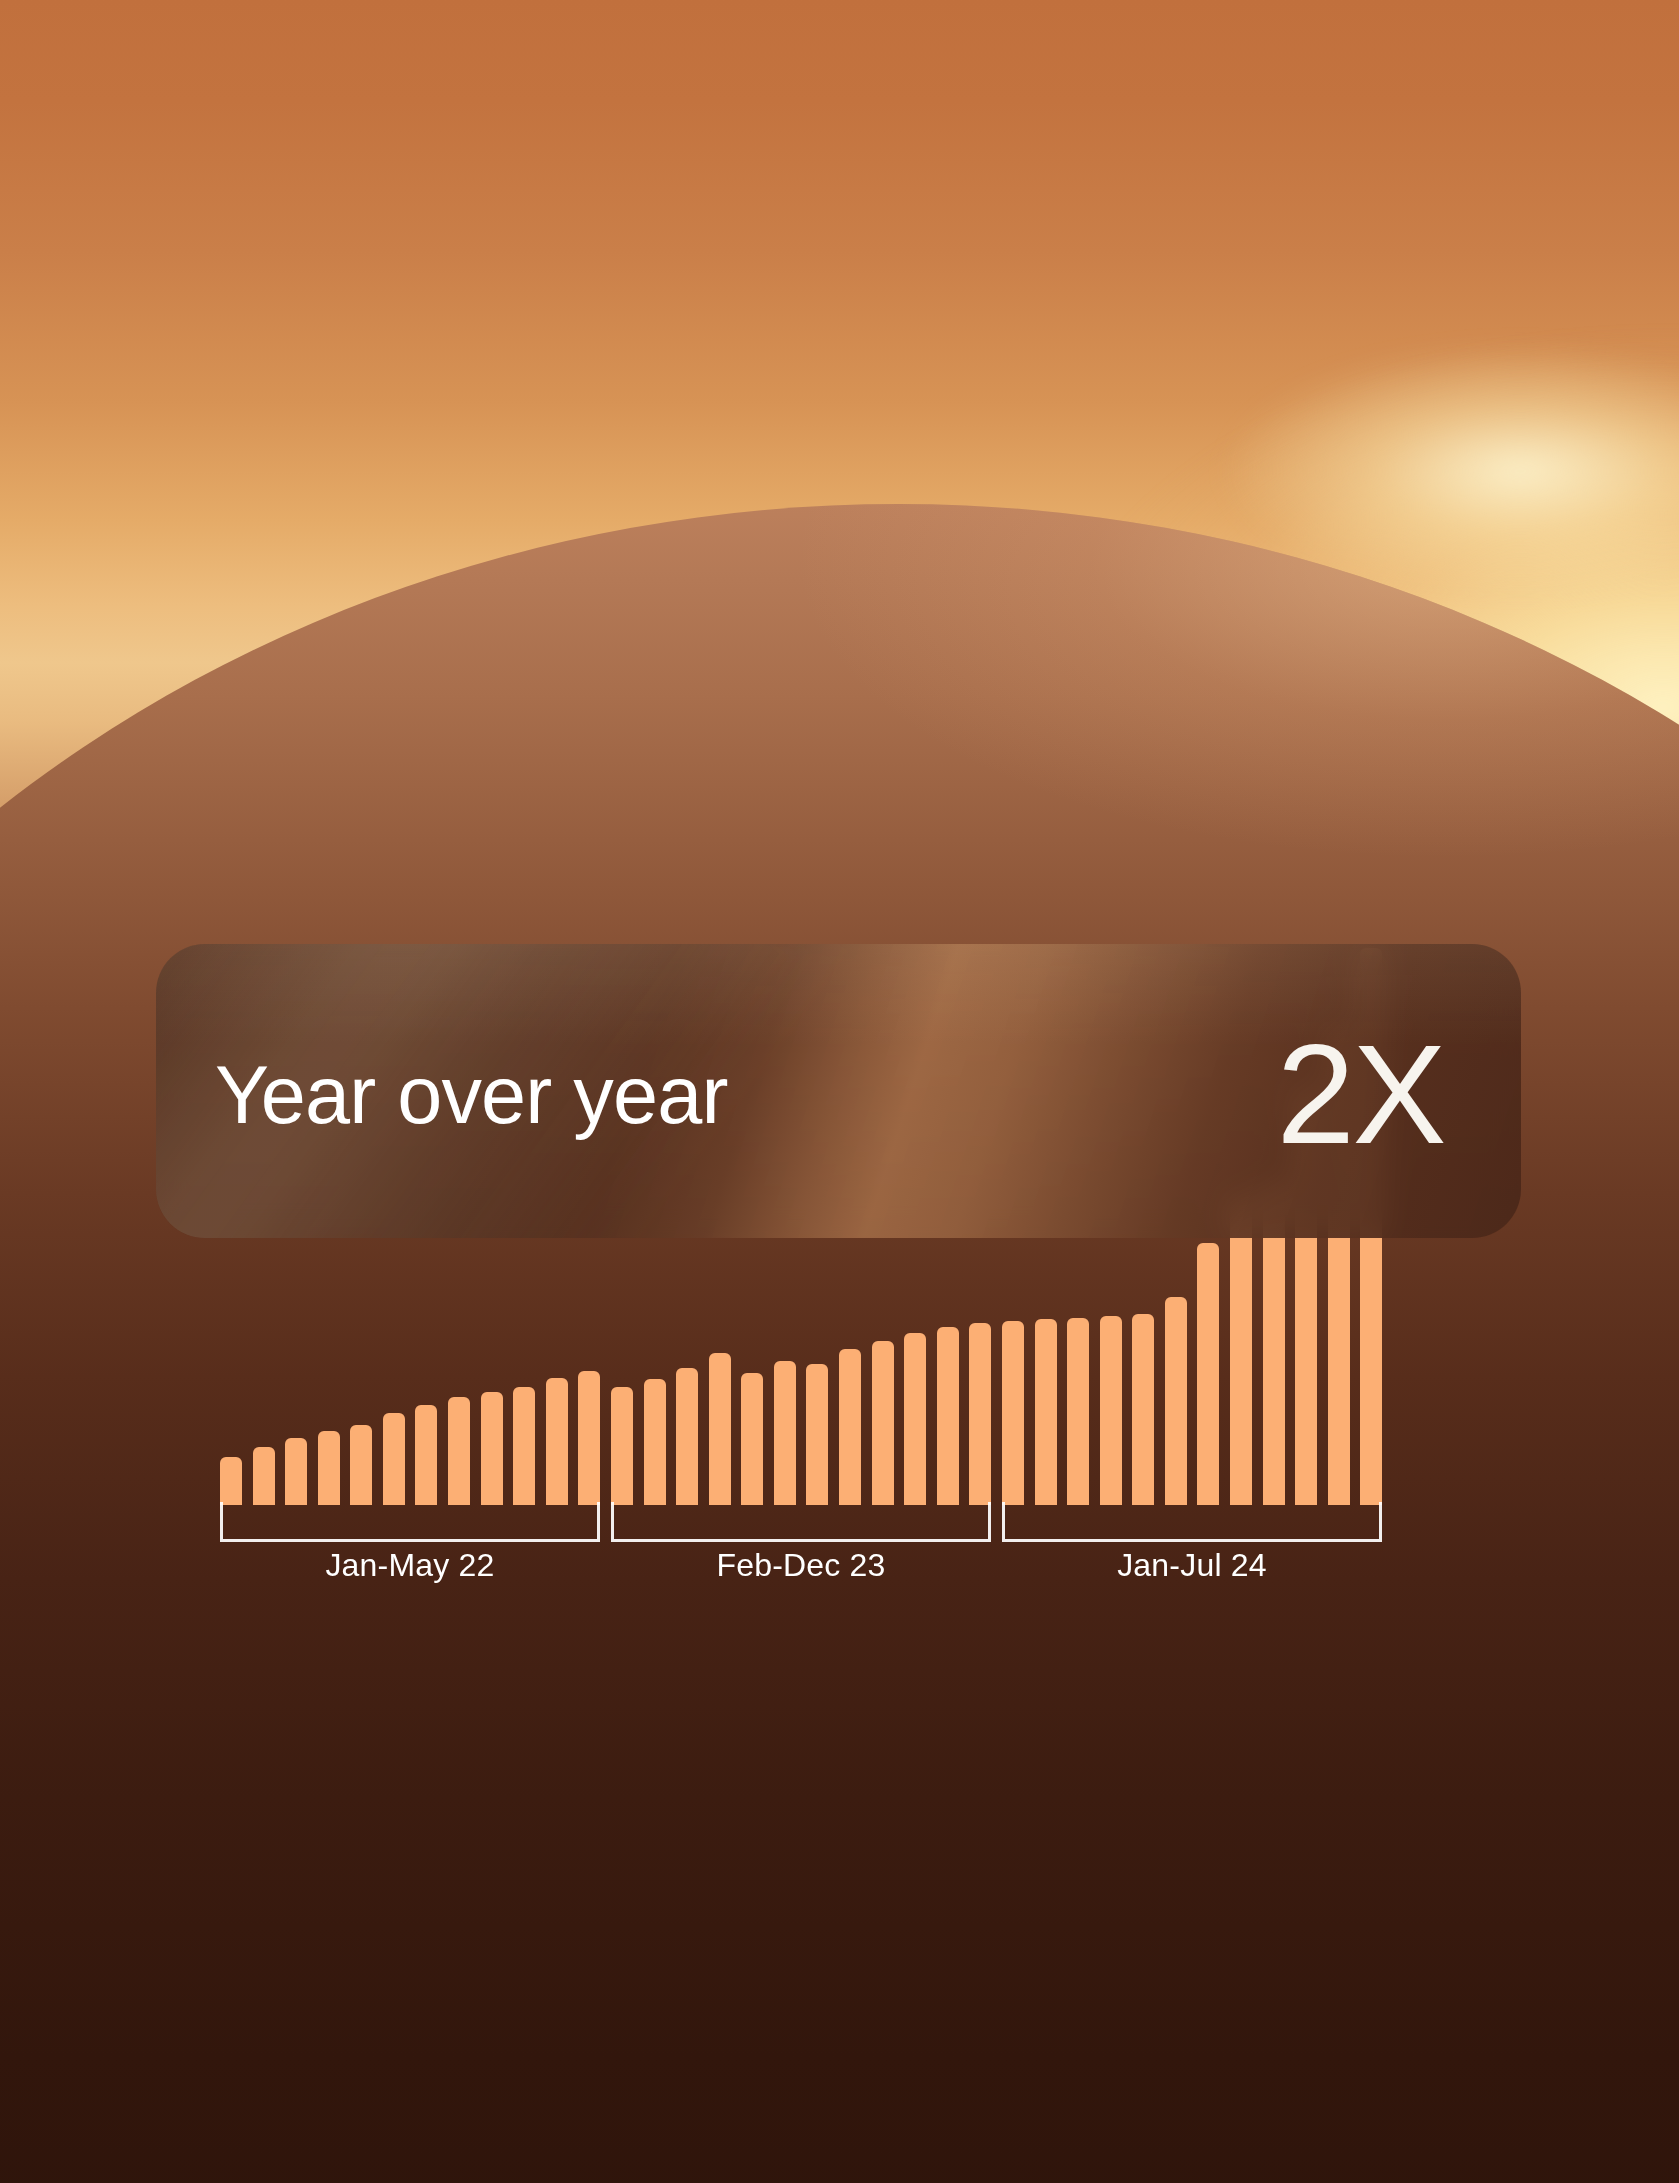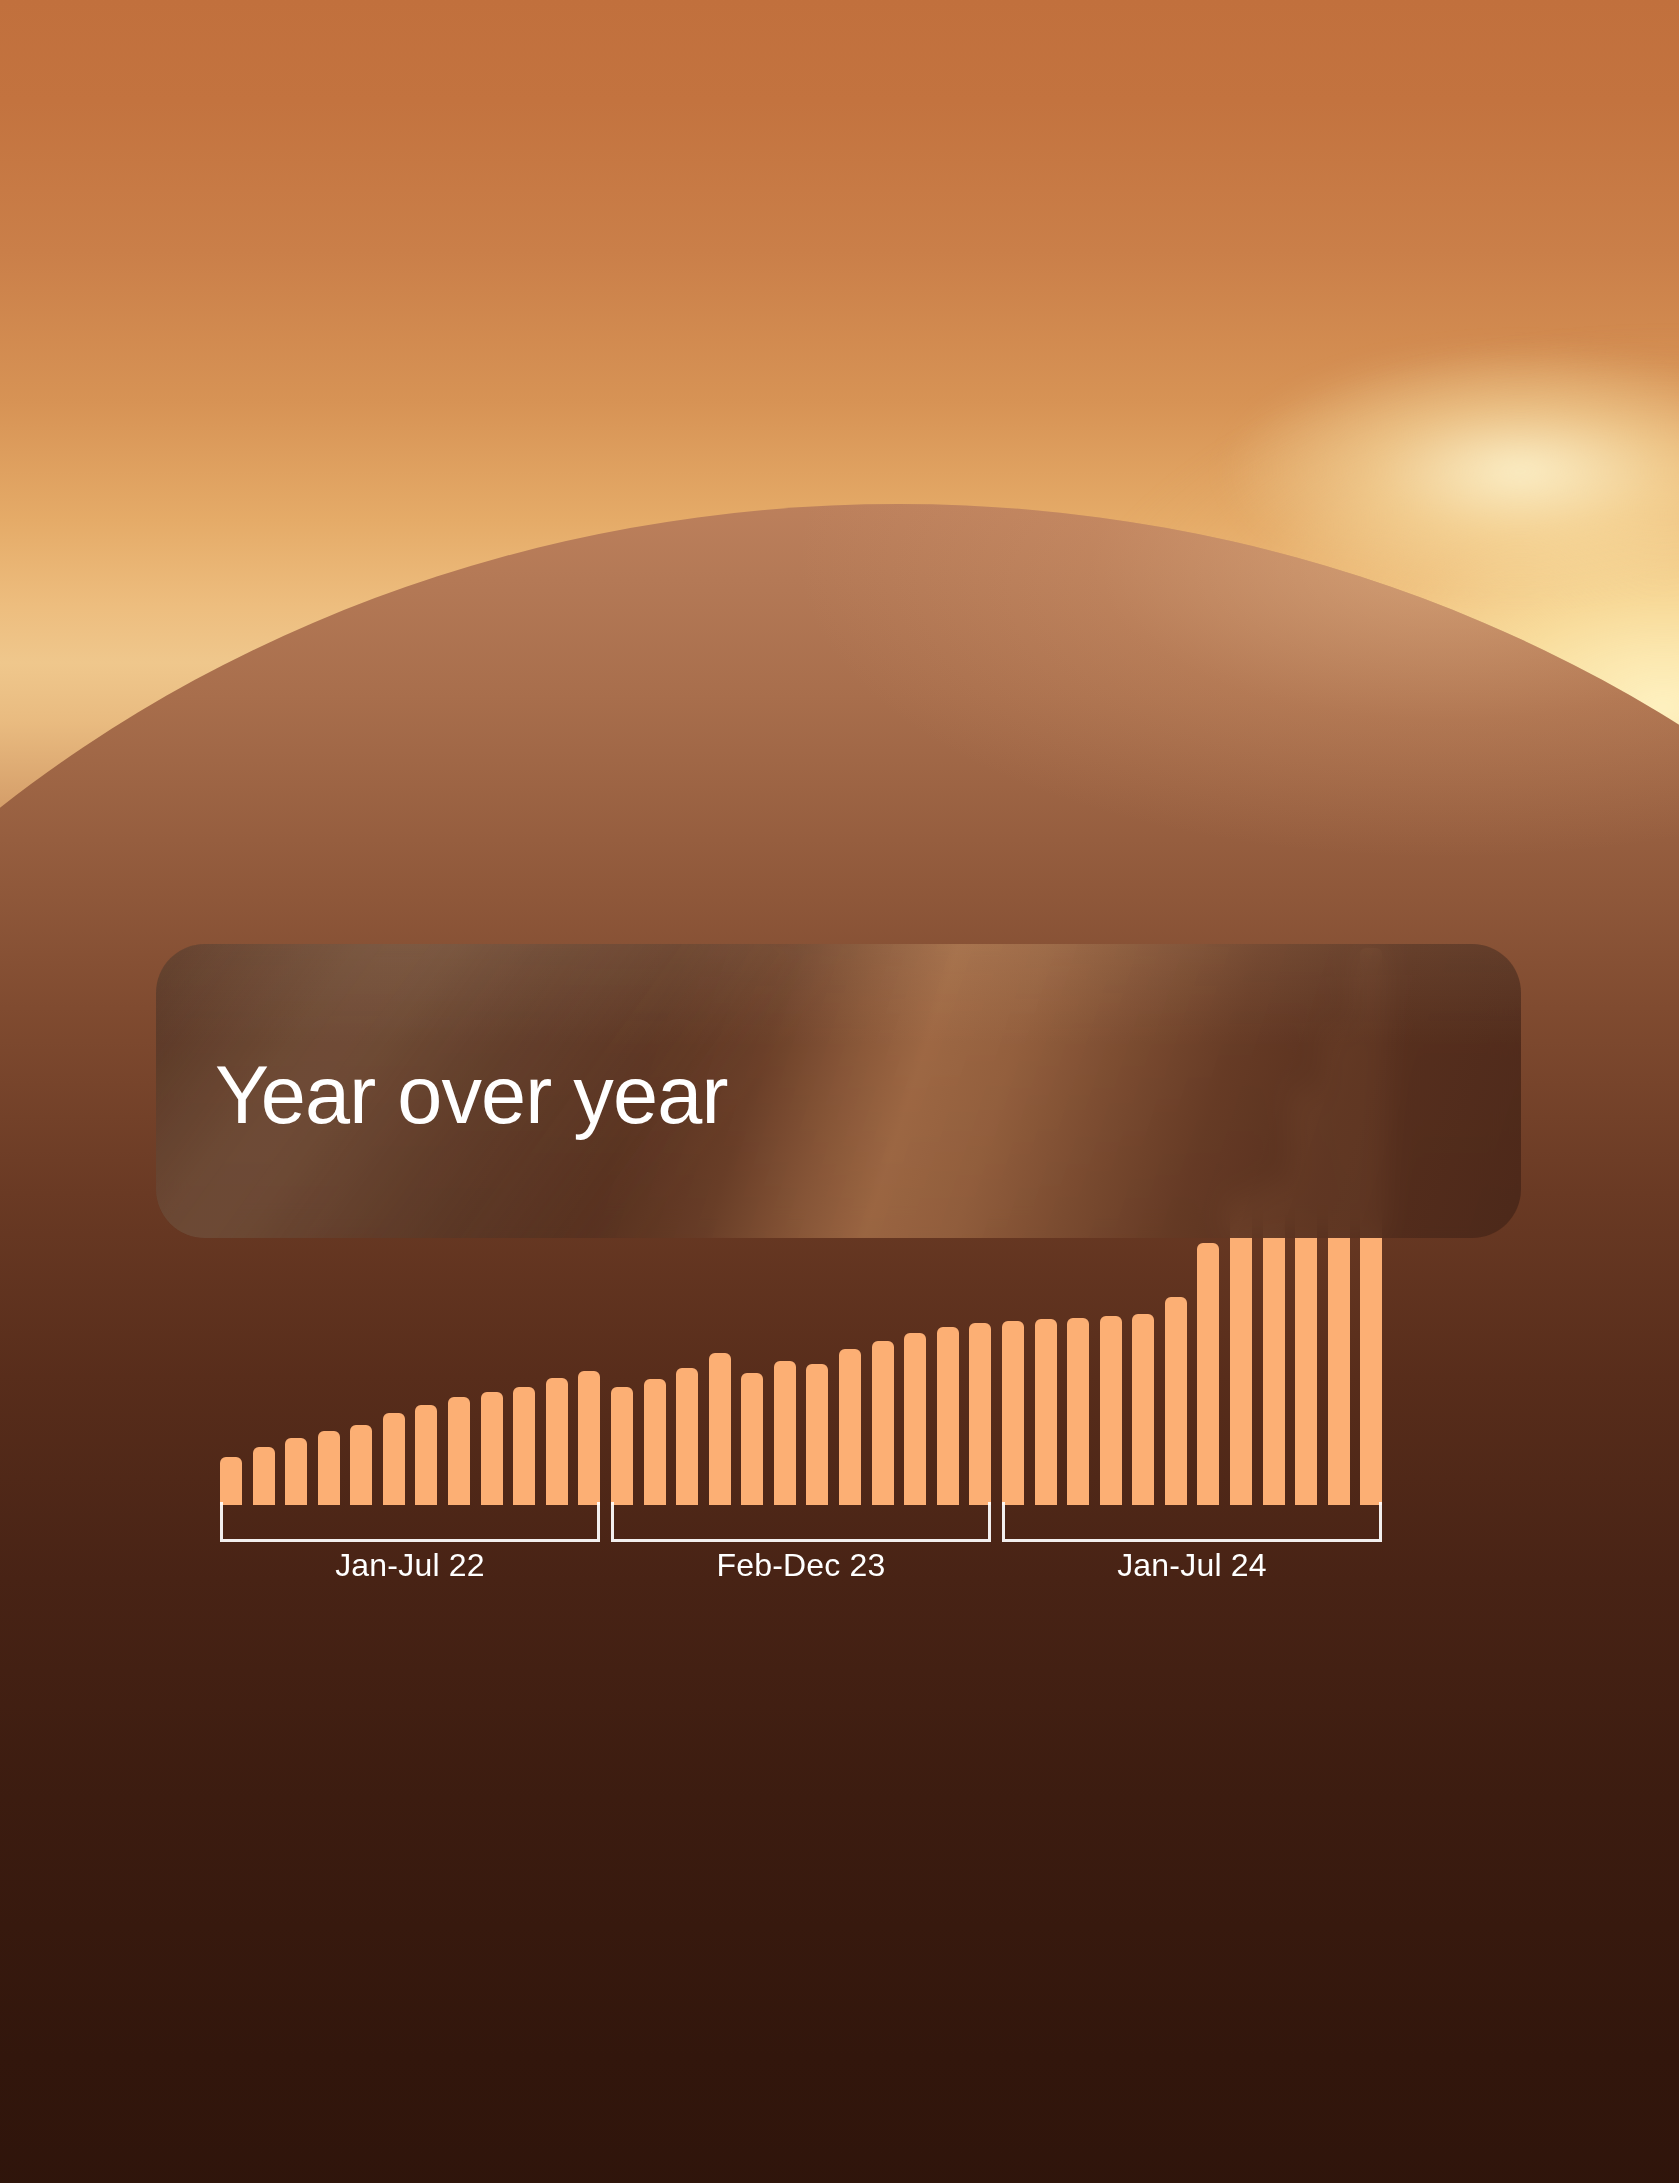--- a/index.html
+++ b/index.html
@@ -267,29 +267,30 @@
         <div class="bar" style="left: 1010px; width: 22px; height: 308px; background: rgb(252, 175, 116);"></div>
         <div class="bar" style="left: 1043px; width: 22px; height: 323px; background: rgb(252, 175, 116);"></div>
         <div class="bar" style="left: 1075px; width: 22px; height: 417px; background: rgb(252, 175, 116);"></div>
         <div class="bar" style="left: 1108px; width: 22px; height: 477px; background: rgb(252, 175, 116);"></div>
         <div class="bar" style="left: 1140px; width: 22px; height: 557px; background: rgb(252, 175, 116);"></div>
       </div>
   </div>
 
   <div class="axis" id="axis">
       <div class="bracket" style="left: 0px; width: 380px;"></div>
-      <div class="axis-label" style="left: 0px; width: 380px;">Jan-Jul 22</div>
+      <div class="axis-label" style="left: 0px; width: 380px;">Jan-May 22</div>
       <div class="bracket" style="left: 391px; width: 380px;"></div>
       <div class="axis-label" style="left: 391px; width: 380px;">Feb-Dec 23</div>
       <div class="bracket" style="left: 782px; width: 380px;"></div>
       <div class="axis-label" style="left: 782px; width: 380px;">Jan-Jul 24</div>
     </div>
 
   <div class="panel">
     <div class="panel-streak"></div>
     <div class="panel-top-sheen"></div>
     <div class="panel-inner">
       <div class="panel-title">Year over year</div>
+      <div class="panel-metric">2X</div>
     </div>
   </div>
 
 </div>
 
 
 </body></html>

